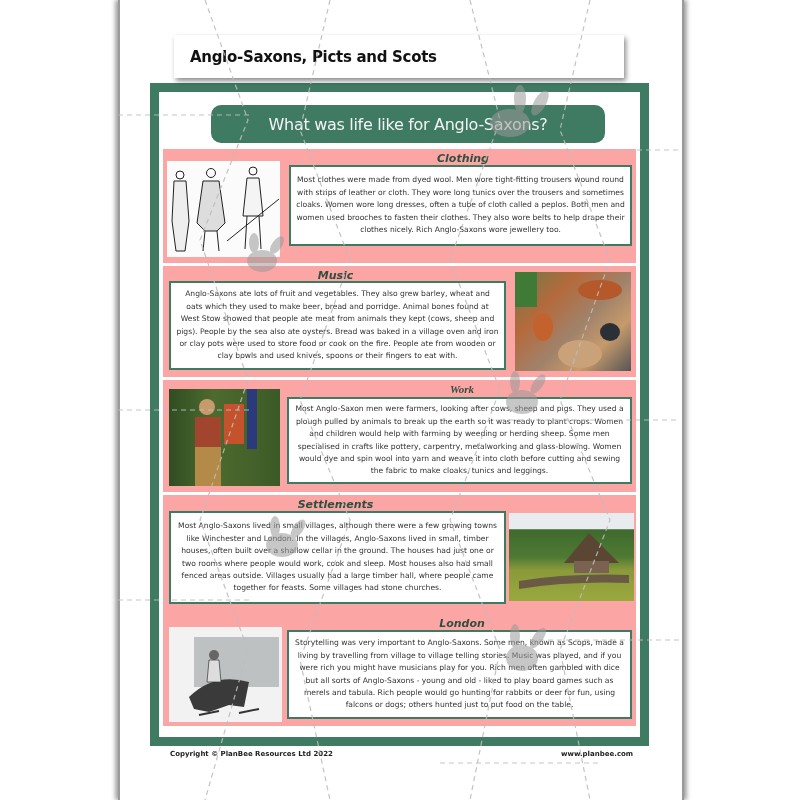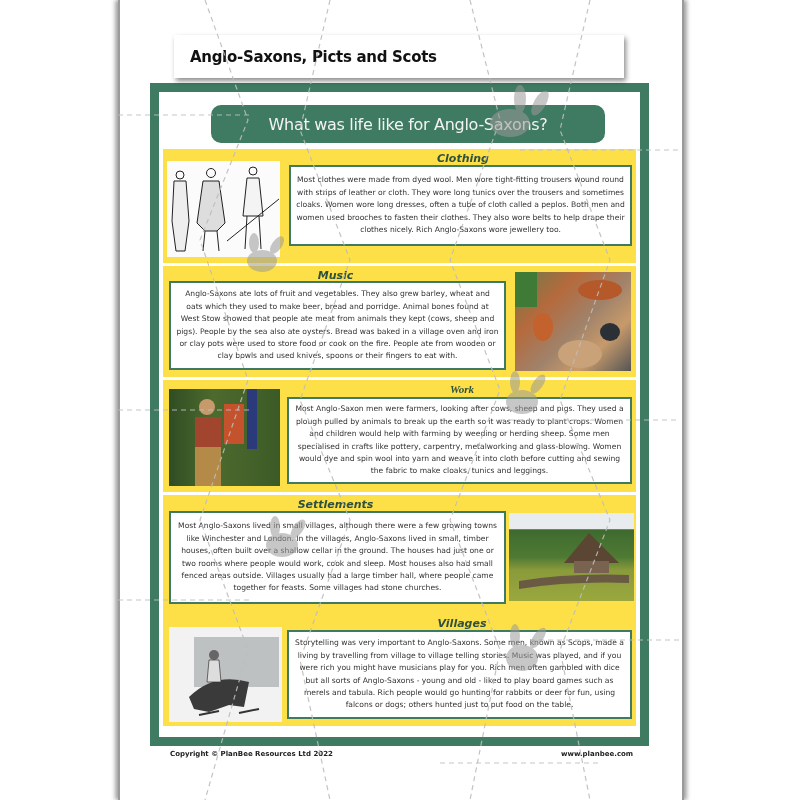--- a/index.html
+++ b/index.html
@@ -32,21 +32,21 @@
     .frame-inner {
       position: absolute; left: 9px; top: 9px; right: 9px; bottom: 9px; background: #ffffff;
     }
     .heading-bar {
       position: absolute; left: 52px; top: 13px; width: 394px; height: 38px;
       background: #3f7a62; border-radius: 10px;
       display: flex; align-items: center; justify-content: center;
     }
     .heading-bar span { color: #f3f3f3; font-size: 16px; letter-spacing: -0.3px; }
     .section {
-      position: absolute; left: 4px; width: 473px; background: #fde047;
+      position: absolute; left: 4px; width: 473px; background: #fca5a5;
     }
     .section-title {
       position: absolute; font-style: italic; color: #2f4f3f; font-size: 11px; font-weight: bold;
       text-align: center;
     }
     .textbox {
       position: absolute; background: #ffffff; border: 2px solid #3f7a62; box-sizing: border-box;
       font-size: 7.6px; line-height: 12.4px; color: #333; text-align: center;
       display: flex; align-items: center; justify-content: center; padding: 2px 5px;
     }
@@ -124,21 +124,21 @@
       <div class="pic" style="left:346px; top:18px; width:125px; height:88px; background:linear-gradient(180deg,#e8ecef 0%,#e8ecef 18%,#3f6a2e 19%,#4e7a34 50%,#8a9a3a 65%,#9aa83e 100%);">
         <svg width="125" height="88">
           <path d="M55 50 L80 20 L110 50 Z" fill="#5a4632"></path>
           <rect x="65" y="48" width="35" height="12" fill="#7a6250"></rect>
           <path d="M10 68 Q60 60 120 62 L120 70 Q60 68 10 76 Z" fill="#6a5a44"></path>
         </svg>
       </div>
     </div>
 
     <div class="section" style="top:522px; height:112px;">
-      <div class="section-title" style="left:125px; right:0; top:3px;">Villages</div>
+      <div class="section-title" style="left:125px; right:0; top:3px;">London</div>
       <div class="pic" style="left:6px; top:13px; width:113px; height:95px; background:#f2f2f2;">
         <svg width="113" height="95">
           <rect x="25" y="10" width="85" height="50" fill="#9aa0a0" opacity="0.6"></rect>
           <path d="M20 70 Q45 45 80 55 L75 80 L60 78 L40 85 L25 82 Z" fill="#3a3a3a"></path>
           <circle cx="45" cy="28" r="5" fill="#666"></circle>
           <path d="M40 33 L38 55 L52 55 L50 33 Z" fill="#ddd" stroke="#333" stroke-width="0.7"></path>
           <path d="M30 88 L50 84 M70 86 L90 82" stroke="#333" stroke-width="2"></path>
         </svg>
       </div>
       <div class="textbox" style="left:124px; top:16px; width:345px; height:89px;">Storytelling was very important to Anglo-Saxons. Some men, known as Scops, made a living by travelling from village to village telling stories. Music was played, and if you were rich you might have musicians play for you. Rich men often gambled with dice but all sorts of Anglo-Saxons - young and old - liked to play board games such as merels and tabula. Rich people would go hunting for rabbits or deer for fun, using falcons or dogs; others hunted just to put food on the table.</div>

